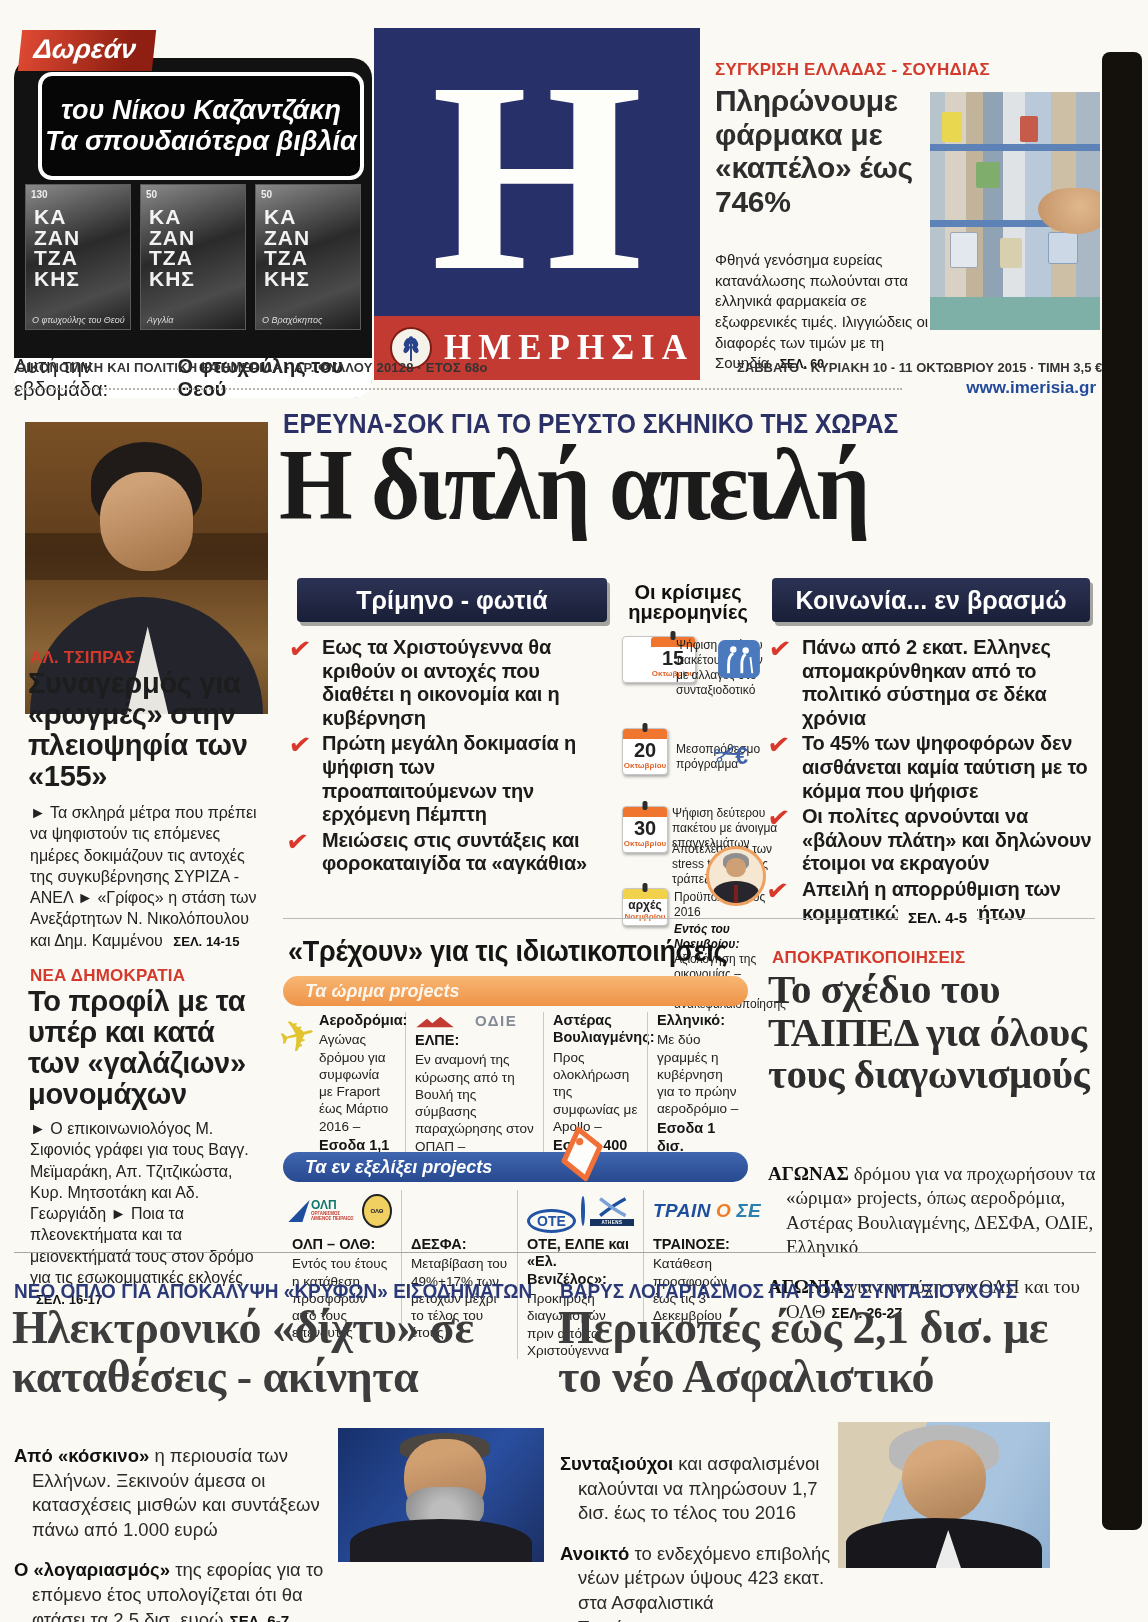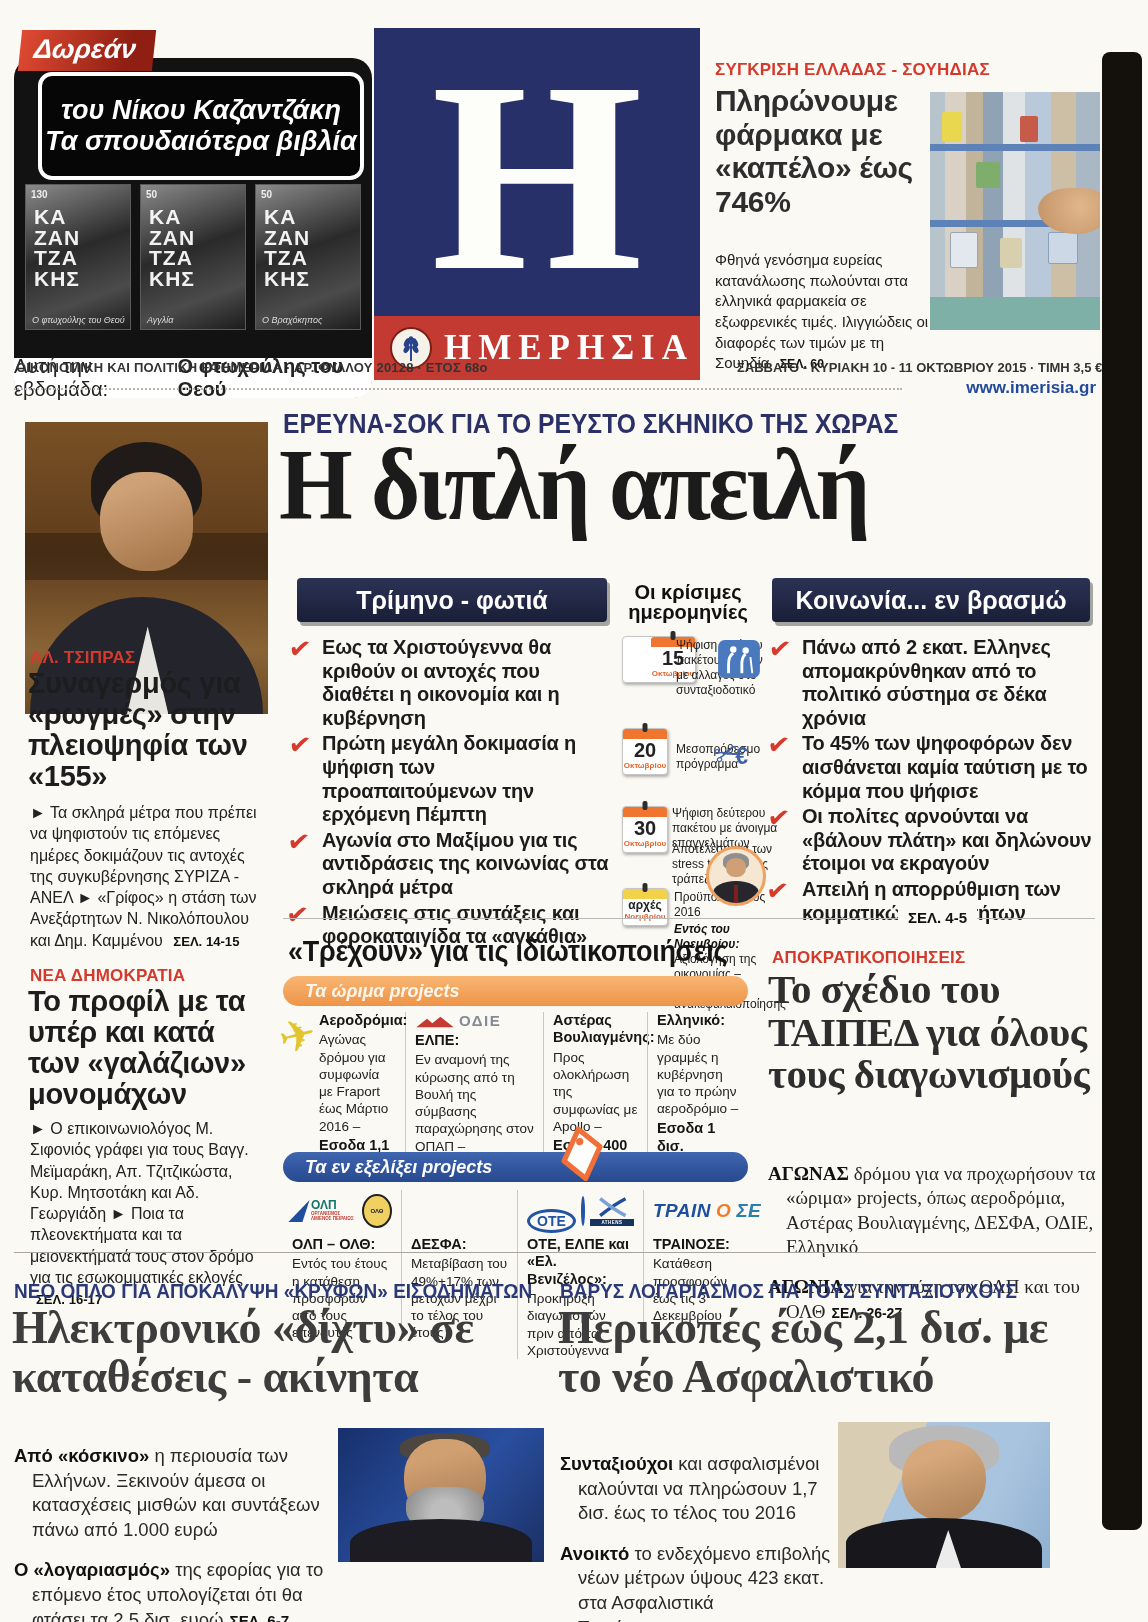--- a/index.html
+++ b/index.html
@@ -127,21 +127,21 @@
      font-size:18px;display:flex;align-items:center;padding-left:22px;box-sizing:border-box;}
   .projrow{display:flex;align-items:flex-start;}
   .prow1{left:283px;top:1012px;width:466px;}
   .prow2{left:283px;top:1190px;width:466px;}
   .pcol{padding:0 9px;box-sizing:border-box;}
   .pcol + .pcol{border-left:1px solid #c9c9c9;}
   .pname{font-size:14.5px;font-weight:800;color:#151515;line-height:1.2;margin-bottom:2px;}
   .ptext{font-size:13.5px;line-height:1.28;color:#222;}
   .prev{font-size:14.5px;font-weight:800;color:#151515;line-height:1.25;margin-top:1px;}
   .plane{position:absolute;left:-4px;top:2px;font-size:44px;color:#e3c42e;transform:rotate(-14deg);line-height:1;}
-  .logo-odie{display:flex;align-items:flex-end;gap:4px;margin-bottom:3px;}
+  .logo-odie{display:flex;align-items:flex-end;gap:20px;margin-bottom:3px;}
   .logo-odie .otxt{font-size:15px;font-weight:800;color:#858b96;letter-spacing:1.5px;}
   .tagicon{position:absolute;left:558px;top:1126px;width:46px;height:56px;z-index:3;transform:rotate(-6deg);}
   .olp-tri{width:0;height:0;border-left:14px solid transparent;border-bottom:22px solid #1d4f9e;transform:skewX(-18deg);}
   .olp-t{font-size:12px;font-weight:800;color:#0f766e;line-height:.9;}
   .olp-sub{font-size:4.5px;font-weight:700;color:#c23a31;width:46px;line-height:1.2;}
   .olth{width:30px;height:30px;border-radius:50%;background:#f0d060;border:2px solid #222;
      display:flex;align-items:center;justify-content:center;font-size:6px;font-weight:800;color:#223;}
   .lg-ote{display:inline-flex;align-items:center;justify-content:center;border:3px solid #2353a4;border-radius:50%;
      padding:1px 7px;color:#2353a4;font-weight:800;font-size:14px;margin-top:20px;}
   .lg-elpe{width:26px;height:26px;border-radius:50%;background:repeating-linear-gradient(180deg,#2353a4 0 4px,#fff 4px 7px);border:2px solid #2353a4;}
@@ -303,24 +303,20 @@
     <div class="check-item">
       <span class="check"></span>
       <span class="citem-t">Εως τα Χριστούγεννα θα κριθούν οι αντοχές που διαθέτει η οικονομία και η κυβέρνηση</span>
       </div>
     <div class="check-item">
       <span class="check"></span>
       <span class="citem-t">Πρώτη μεγάλη δοκιμασία η ψήφιση των προαπαιτούμενων την ερχόμενη Πέμπτη</span>
       </div>
     <div class="check-item">
       <span class="check"></span>
-      <span class="citem-t">Αγωνία στο Μαξίμου για τις αντιδράσεις της κοινωνίας στα σκληρά μέτρα</span>
-      </div>
-    <div class="check-item">
-      <span class="check"></span>
       <span class="citem-t">Μειώσεις στις συντάξεις και φοροκαταιγίδα τα «αγκάθια»</span>
       </div>
   </div>
 
   <div class="abs tl-title">
     <div>Οι κρίσιμες</div>
       <div>ημερομηνίες</div>
   </div>
   <div class="cal" style="left:622px;top:636px;padding-left:28px;">
     <div class="cal-top"></div>

